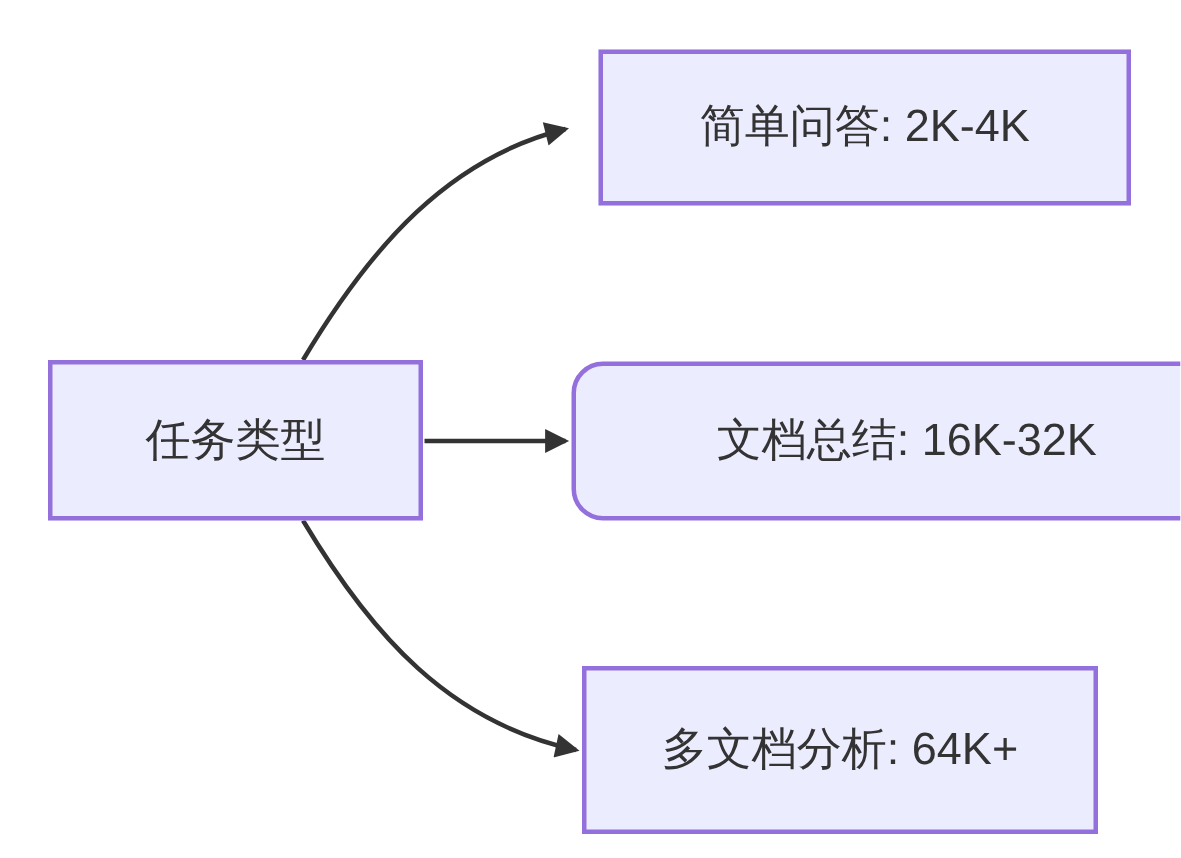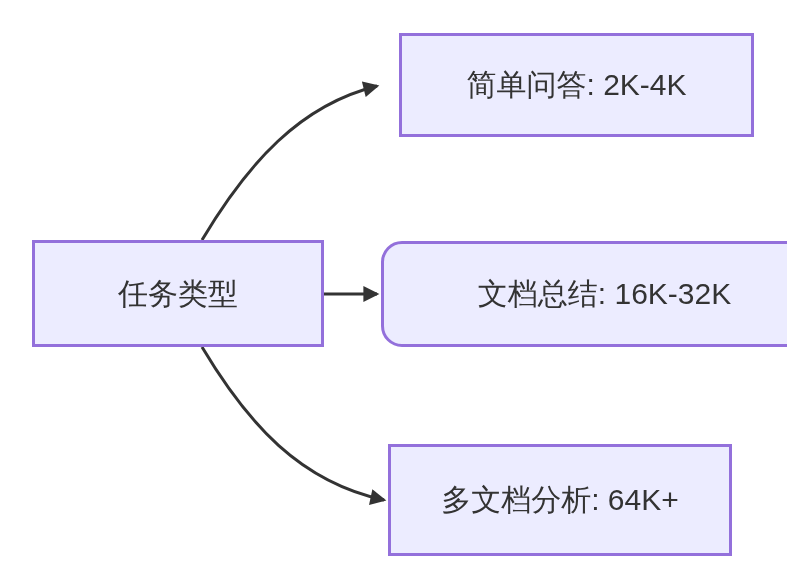--- a/index.html
+++ b/index.html
@@ -36,21 +36,21 @@
     border: 3px solid var(--node-border);
     color: var(--text-color);
     font-size: 30px;
     line-height: 1;
     display: flex;
     align-items: center;
     justify-content: center;
     text-align: center;
     white-space: nowrap;
   }
-  .node-root   { left: 32px;  top: 240px; width: 292px; height: 107px; }
+  .node-root   { left: 32px;  top: 240px; width: 250px; height: 107px; }
   .node-top    { left: 399px; top: 33px;  width: 355px; height: 104px; }
   .node-mid    { left: 381px; top: 241px; width: 447px; height: 106px; border-radius: 21px; }
   .node-bottom { left: 388px; top: 444px; width: 344px; height: 112px; }
 </style>
 </head>
 <body>
 
 <div class="canvas">
 
   <svg class="edges" viewBox="0 0 787 572" xmlns="http://www.w3.org/2000/svg">

